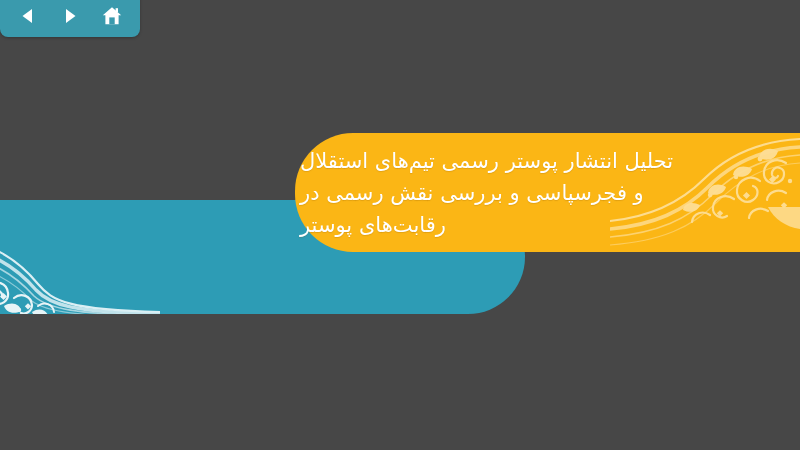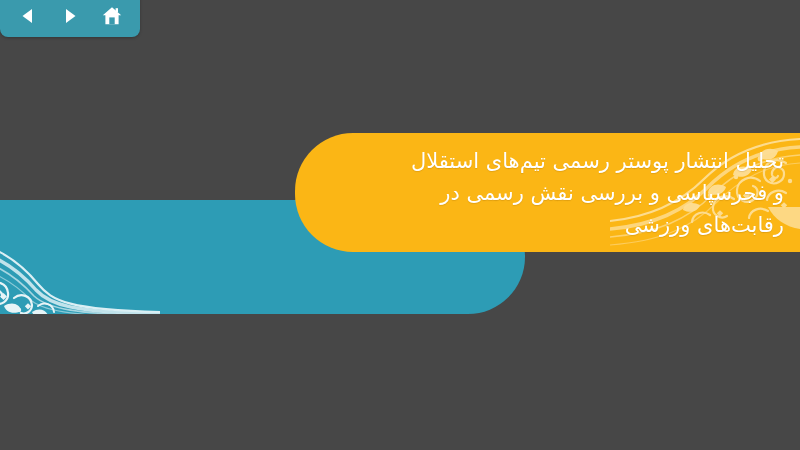--- a/index.html
+++ b/index.html
@@ -92,21 +92,21 @@
 
   
   .headline {
     position: absolute;
     left: 300px;
     top: 139px;
     width: 492px;
     height: 108px;
     display: flex;
     flex-direction: column;
-    align-items: flex-start;
+    align-items: flex-end;
     justify-content: center;
     direction: rtl;
     text-align: right;
     padding-right: 8px;
     box-sizing: border-box;
     pointer-events: none;
   }
   .headline .line {
     color: #ffffff;
     font-size: 21px;
@@ -213,16 +213,16 @@
         <circle cx="100" cy="62" r="2.2"></circle>
         <circle cx="180" cy="48" r="2.2"></circle>
         <path d="M190,96 c-14,-2 -26,-10 -32,-22 l32,0 z" opacity="0.9"></path>
       </g>
     </svg>
   </div>
 
   <div class="headline">
     <div class="line">تحلیل انتشار پوستر رسمی تیم‌های استقلال</div>
     <div class="line">و فجرسپاسی و بررسی نقش رسمی در</div>
-    <div class="line">رقابت‌های ورزشی</div>
+    <div class="line">رقابت‌های پوستر</div>
   </div>
 
 </div>
 
 </body></html>

